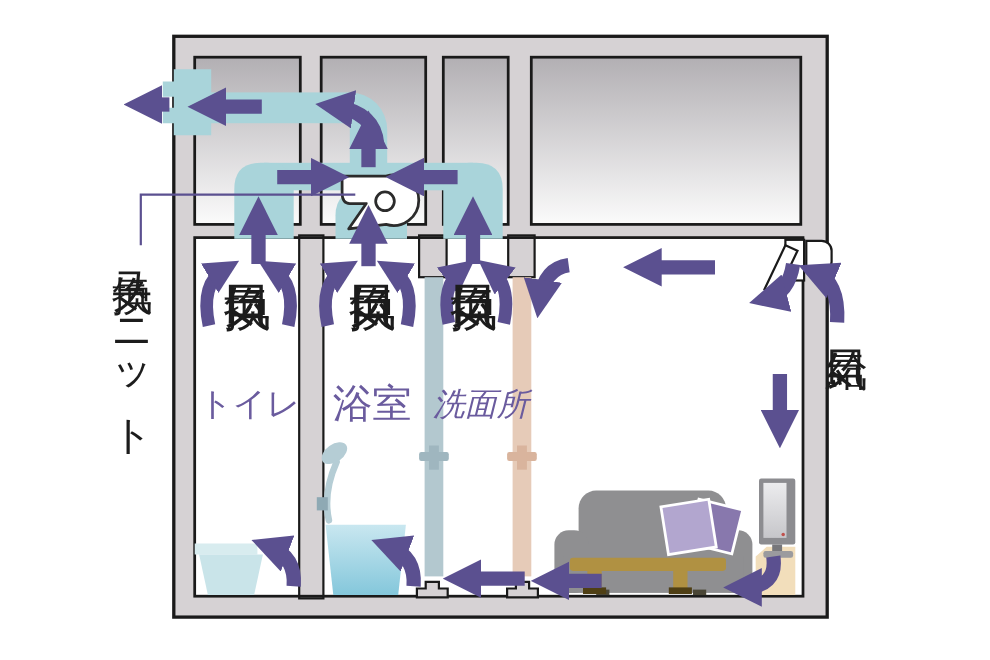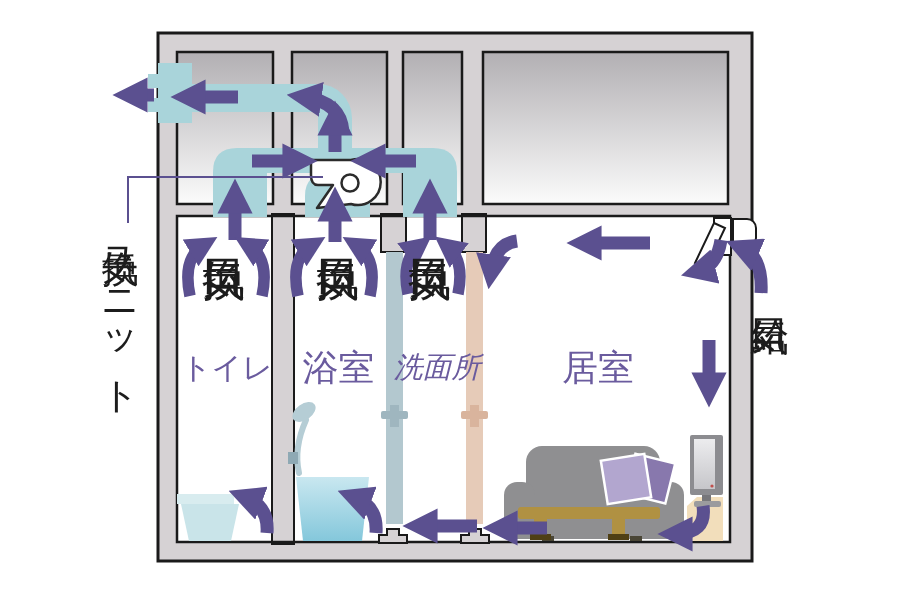--- a/index.html
+++ b/index.html
@@ -174,16 +174,15 @@
   <polyline points="323,177 128,177 128,223" fill="none" stroke="#5b5090" stroke-width="2"></polyline>
 </svg>
 
 <div class="lbl vtext lbl-vent-unit">換気ユニット</div>
 <div class="lbl vtext lbl-vent-toilet">換気口</div>
 <div class="lbl vtext lbl-vent-bath">換気口</div>
 <div class="lbl vtext lbl-vent-wash">換気口</div>
 <div class="lbl roomname lbl-room-toilet">トイレ</div>
 <div class="lbl roomname lbl-room-bath">浴室</div>
 <div class="lbl roomname lbl-room-wash">洗面所</div>
-<div class="lbl roomname lbl-room-living">居室</div>
 <div class="lbl vtext lbl-supply">給気口</div>
 
 </div>
 
 </body></html>

